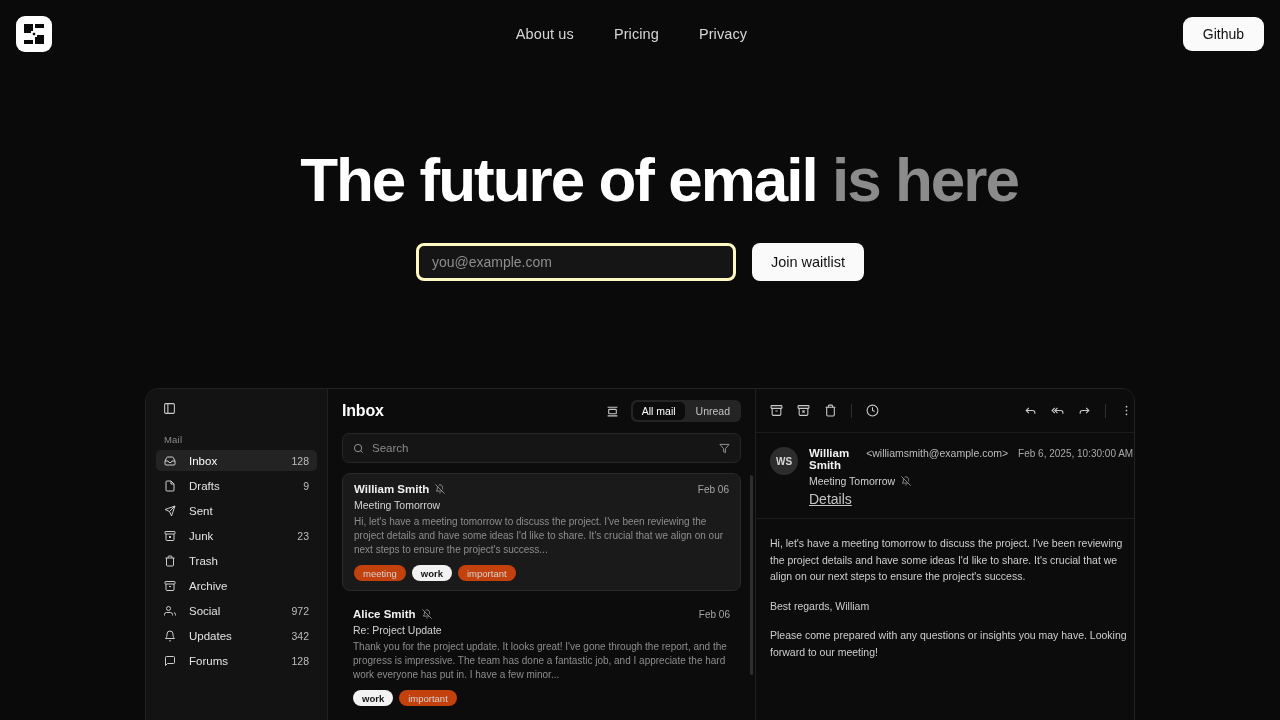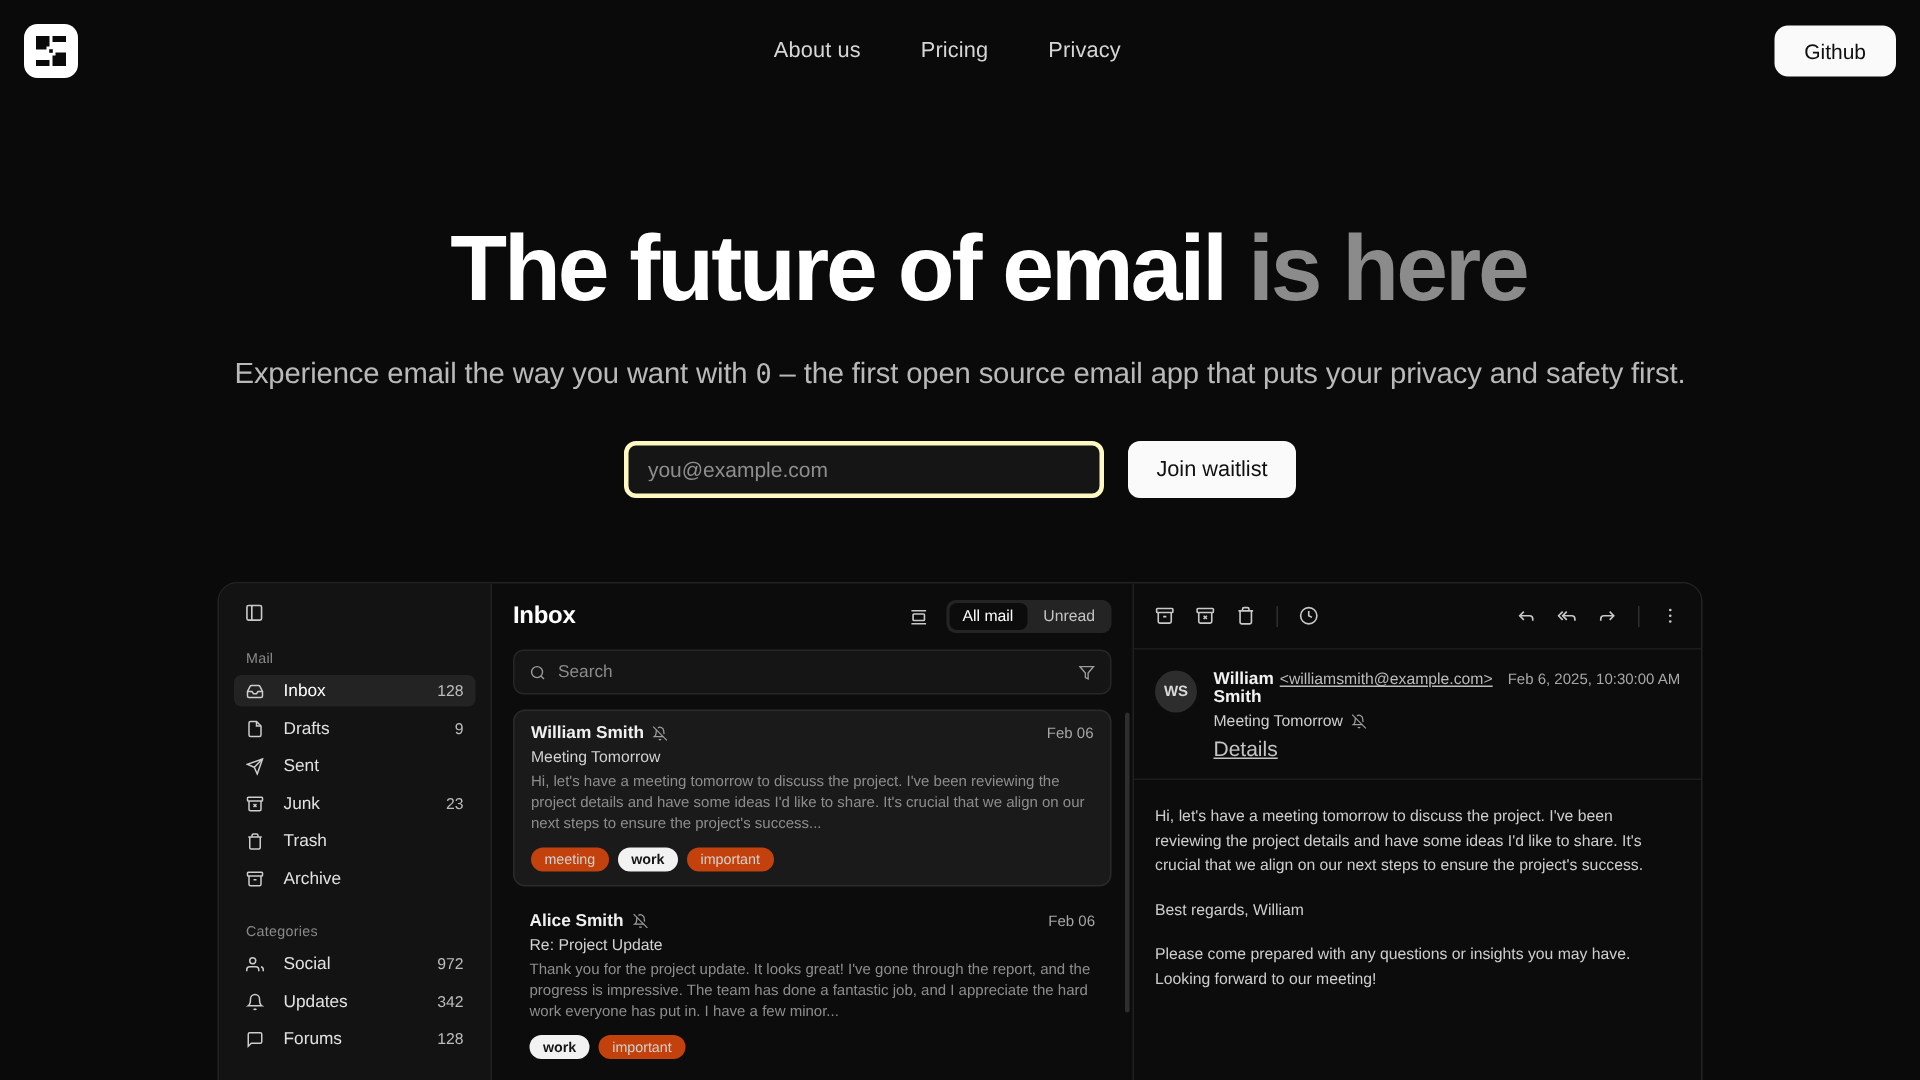--- a/index.html
+++ b/index.html
@@ -246,21 +246,21 @@
   .avatar {
     width: 28px; height: 28px; border-radius: 50%;
     background: #2d2d2d; color: #d8d8d8;
     font-size: 10px; font-weight: 700;
     display: flex; align-items: center; justify-content: center;
     flex: none;
   }
   .rp-meta { padding-left: 11px; flex: 1; }
   .rp-line1 { display: flex; align-items: baseline; }
   .rp-name { font-size: 11.5px; font-weight: 700; color: #f2f2f2; }
-  .rp-addr { font-size: 10.5px; color: #bcbcbc; margin-left: 4px; text-decoration: underline; }
+  .rp-addr { font-size: 10.5px; color: #bcbcbc; margin-left: 17px; }
   .rp-time { margin-left: auto; font-size: 10px; color: #a8a8a8; white-space: nowrap; padding-left: 10px; }
   .rp-subj { font-size: 10.5px; color: #cfcfcf; margin-top: 4px; display: flex; align-items: center; gap: 6px; }
   .rp-details {
     font-size: 14px; color: #c4c4c4;
     text-decoration: underline; margin-top: 4px;
     display: inline-block; cursor: pointer;
   }
   .rp-body { padding: 16px 14px; }
   .rp-body p { font-size: 10.5px; line-height: 16.5px; color: #cecece; margin-bottom: 13px; }
 </style>
@@ -288,23 +288,20 @@
 
   <button class="github-btn">Github</button>
 </div>
 
 <div class="hero">
   <h1 class="headline">
     <span>The future of email</span>
     <span class="muted">is here</span>
   </h1>
 
-  <p class="subhead">
-    <span>Experience email the way you want with </span><span class="zero">0</span><span> – the first open source email app that puts your privacy and safety first.</span>
-  </p>
 
   <div class="form-row">
     <input class="email-input" type="text" placeholder="you@example.com" style="">
     <button class="waitlist-btn">Join waitlist</button>
   </div>
 </div>
 
 <div class="preview">
 
   <aside class="sb">
@@ -379,21 +376,20 @@
         <svg width="12" height="12" viewBox="0 0 24 24" fill="none" stroke="currentColor" stroke-width="2">
           <rect x="2" y="3" width="20" height="5" rx="1"></rect>
             <path d="M4 8v11a2 2 0 0 0 2 2h12a2 2 0 0 0 2-2V8"></path>
             <line x1="10" y1="13" x2="14" y2="13"></line>
         </svg>
       </span>
       <span class="sb-name">Archive</span>
       <span class="sb-count"></span>
     </div>
 
-    <div class="sb-label" style="padding-top:16px">Categories</div>
 
     <div class="sb-item">
       <span class="sb-ico">
         <svg width="12" height="12" viewBox="0 0 24 24" fill="none" stroke="currentColor" stroke-width="2">
           <path d="M17 21v-2a4 4 0 0 0-4-4H5a4 4 0 0 0-4 4v2"></path>
             <circle cx="9" cy="7" r="4"></circle>
             <path d="M23 21v-2a4 4 0 0 0-3-3.87"></path>
         </svg>
       </span>
       <span class="sb-name">Social</span>

